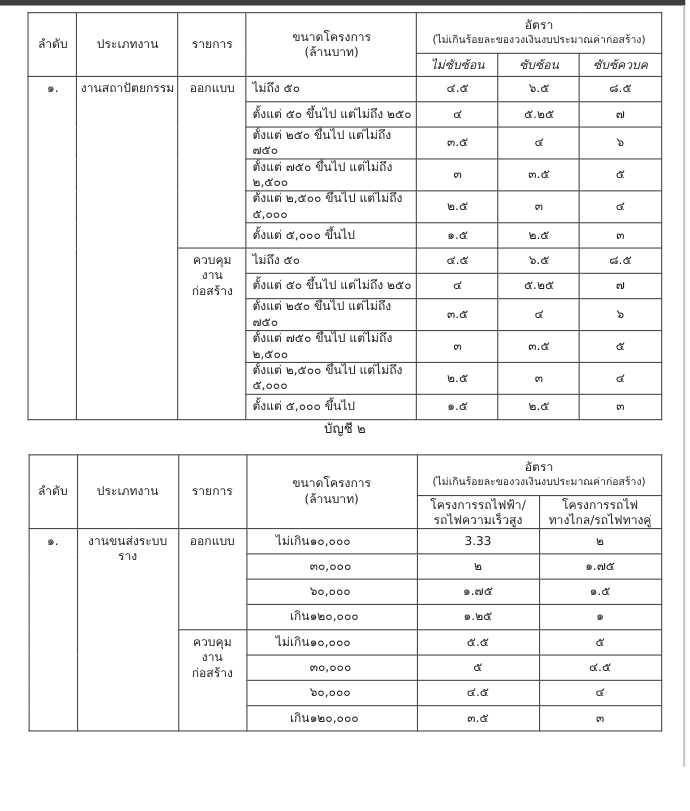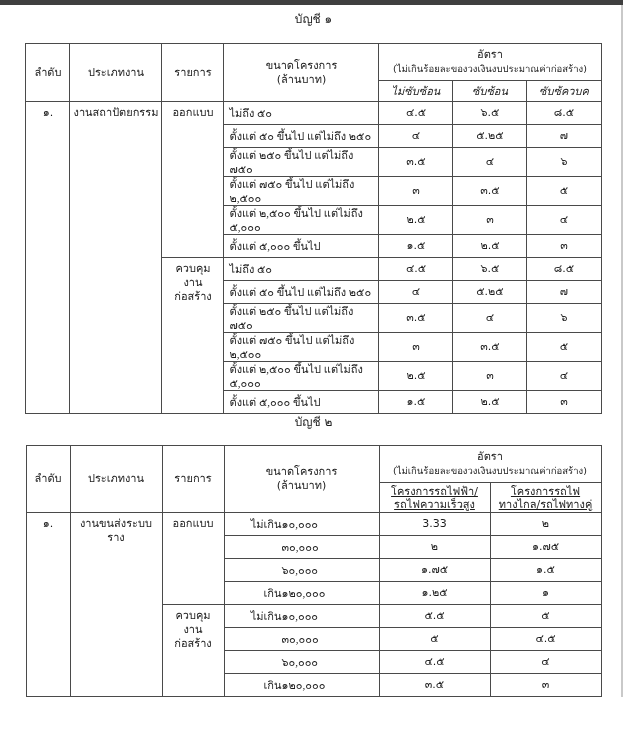--- a/index.html
+++ b/index.html
@@ -41,38 +41,37 @@
   td, th {
     border: 1px solid #4a4a4a;
     padding: 0 3px;
     font-weight: normal;
     overflow: hidden;
     vertical-align: middle;
     text-align: center;
   }
   thead .hrow-1 th { height: 36px; line-height: 14px; }
   thead .hrow-2 th { height: 20px; line-height: 13px; font-style: italic; }
-  thead .hrow-2-tall th { height: 29px; line-height: 13px; text-decoration: underline; }
+  thead .hrow-2-tall th { height: 29px; line-height: 13px; }
   .rate-head-sub { font-size: 9.5px; white-space: nowrap; }
   tbody td { height: 22px; line-height: 14px; }
   .c-no, .c-wt, .c-item { vertical-align: top; padding-top: 4px; }
-  .c-size { text-align: left; padding-left: 5px; font-family: Liberation Serif, serif; }
+  .c-size { text-align: left; padding-left: 5px; }
   .c-size.split { padding-right: 5px; }
   .size-label { display: inline-block; width: 52px; text-align: right; }
   .size-value { display: inline-block; width: calc(100% - 56px); text-align: left; }
 </style>
 </head>
 <body>
 
 <div class="top-bar"></div>
 <div class="edge-line"></div>
 
 <div class="doc">
 
-  <div class="table-title">บัญชี ๑</div>
 
   <table>
     <colgroup>
       <col style="width:44px">
         <col style="width:92px">
         <col style="width:62px">
       <col style="width:155px">
         <col style="width:74px">
         <col style="width:74px">
         <col style="width:74px">

